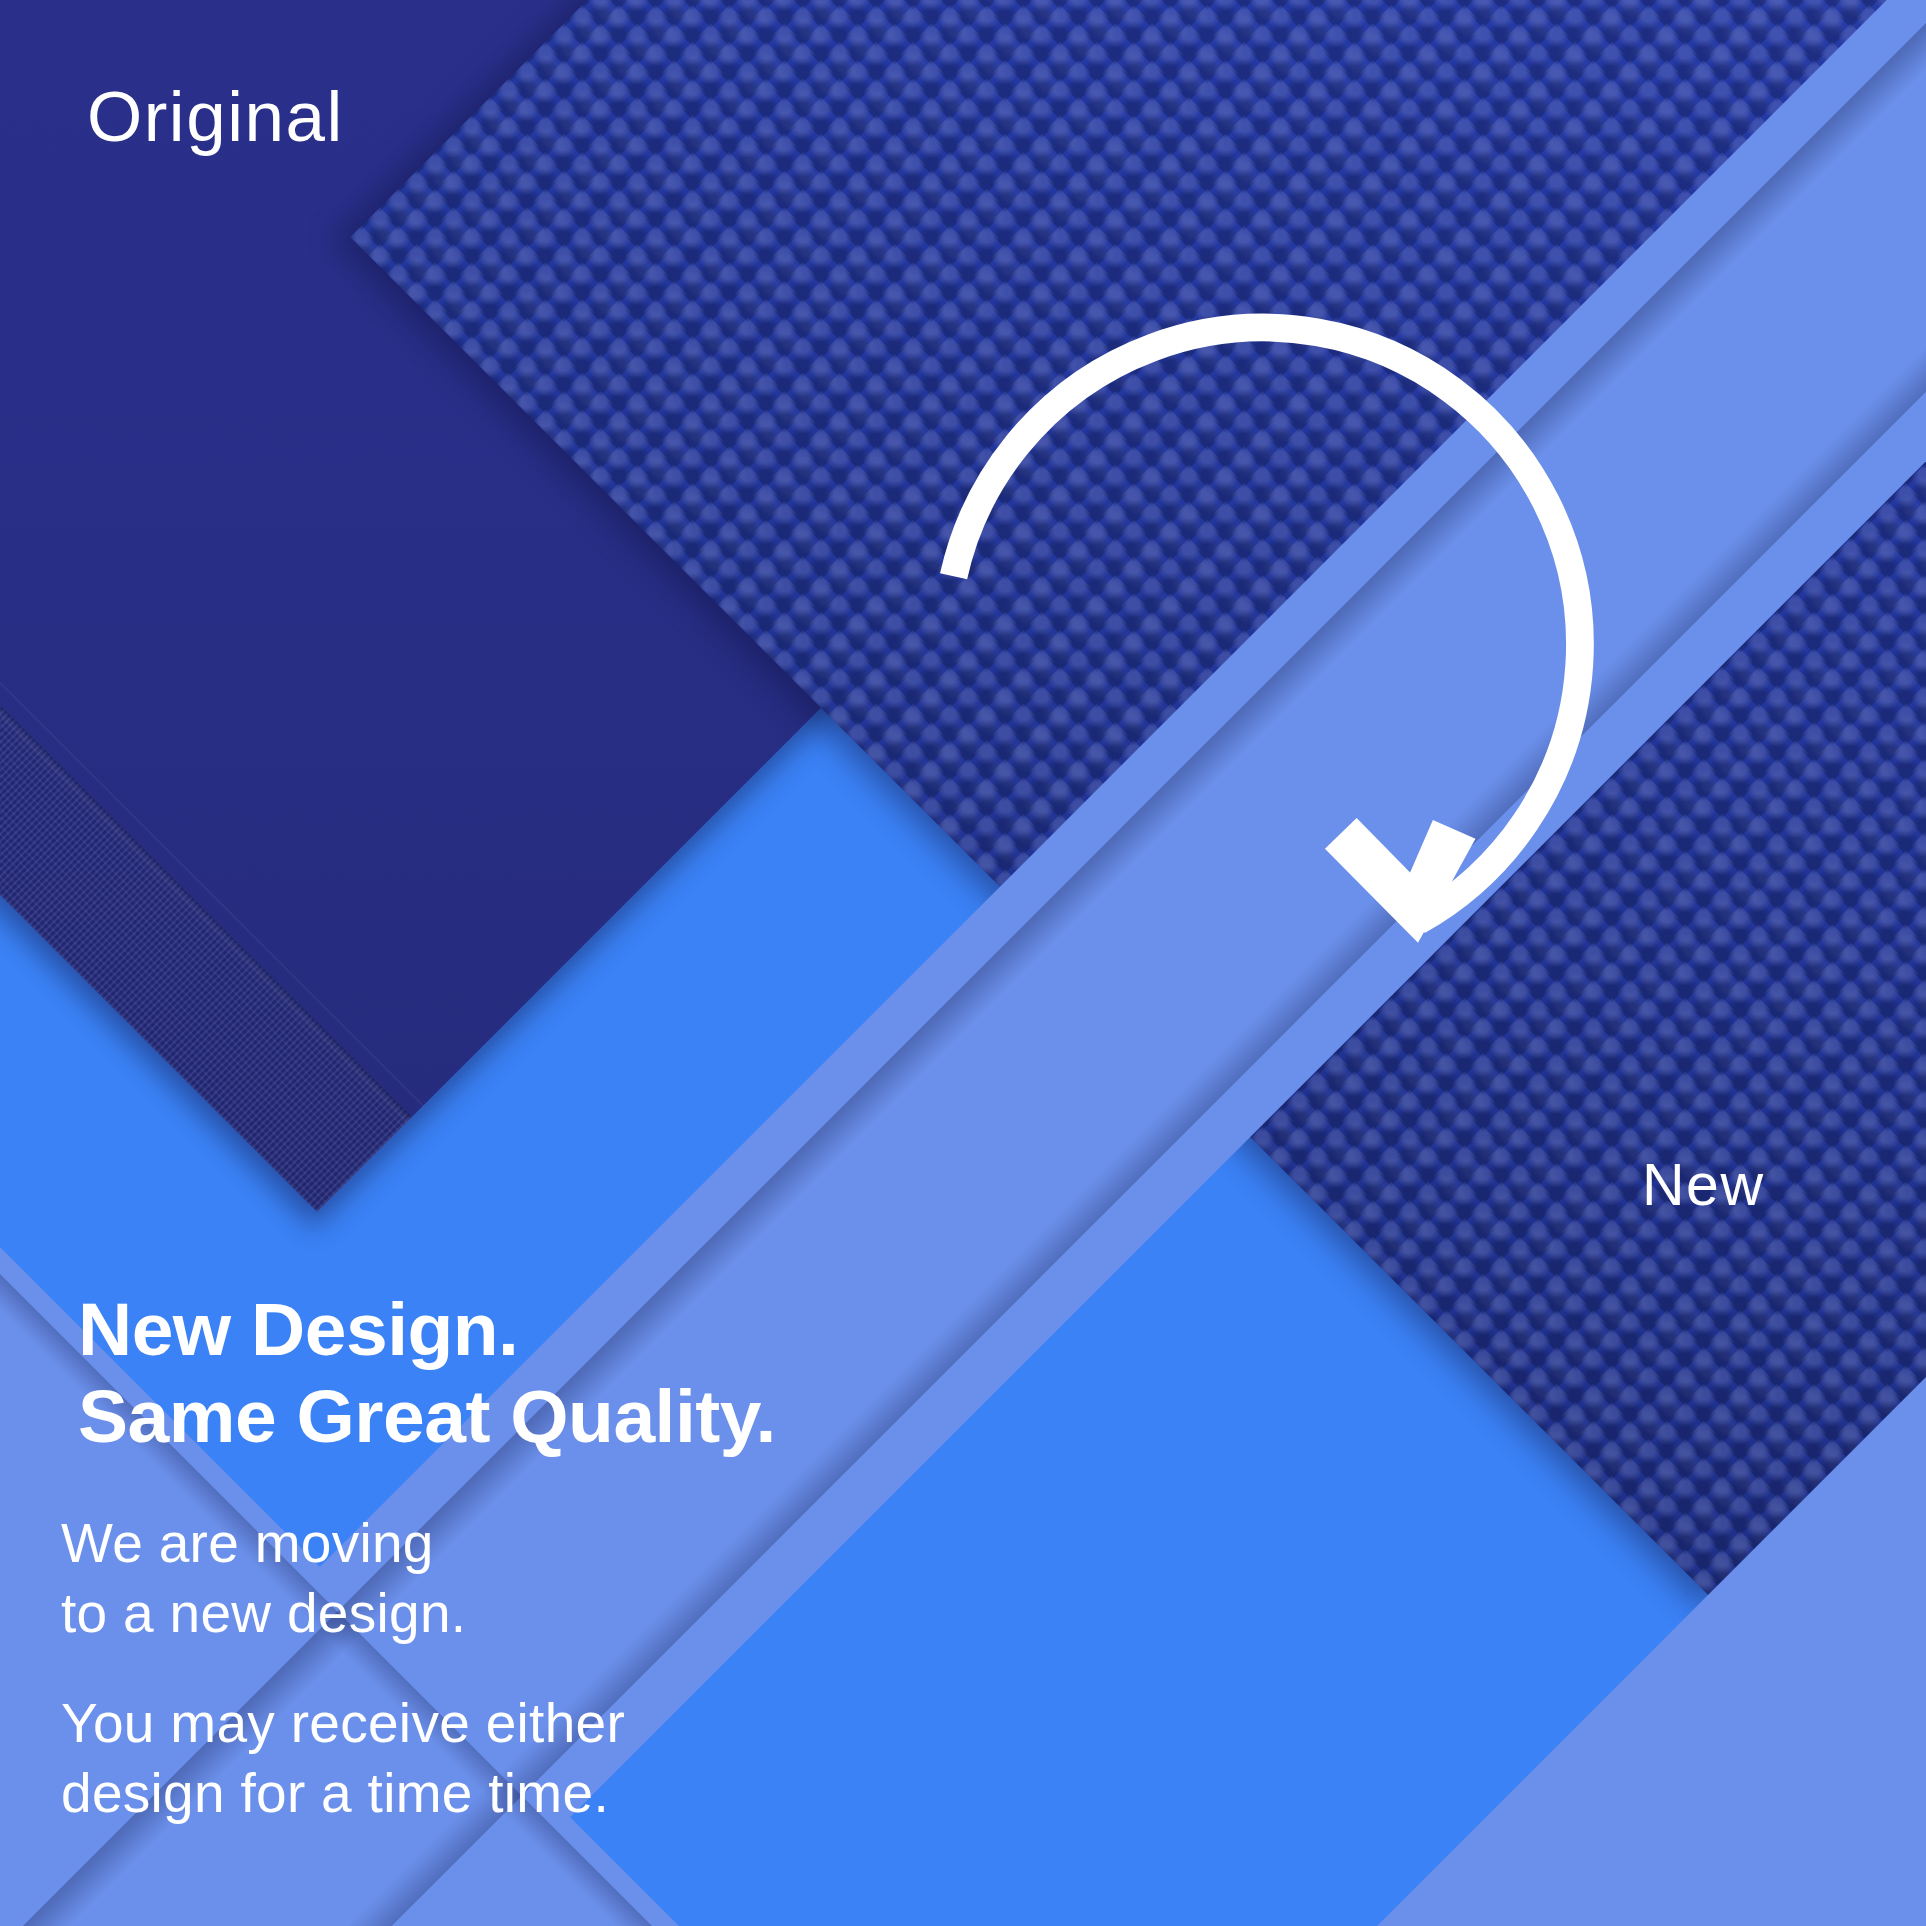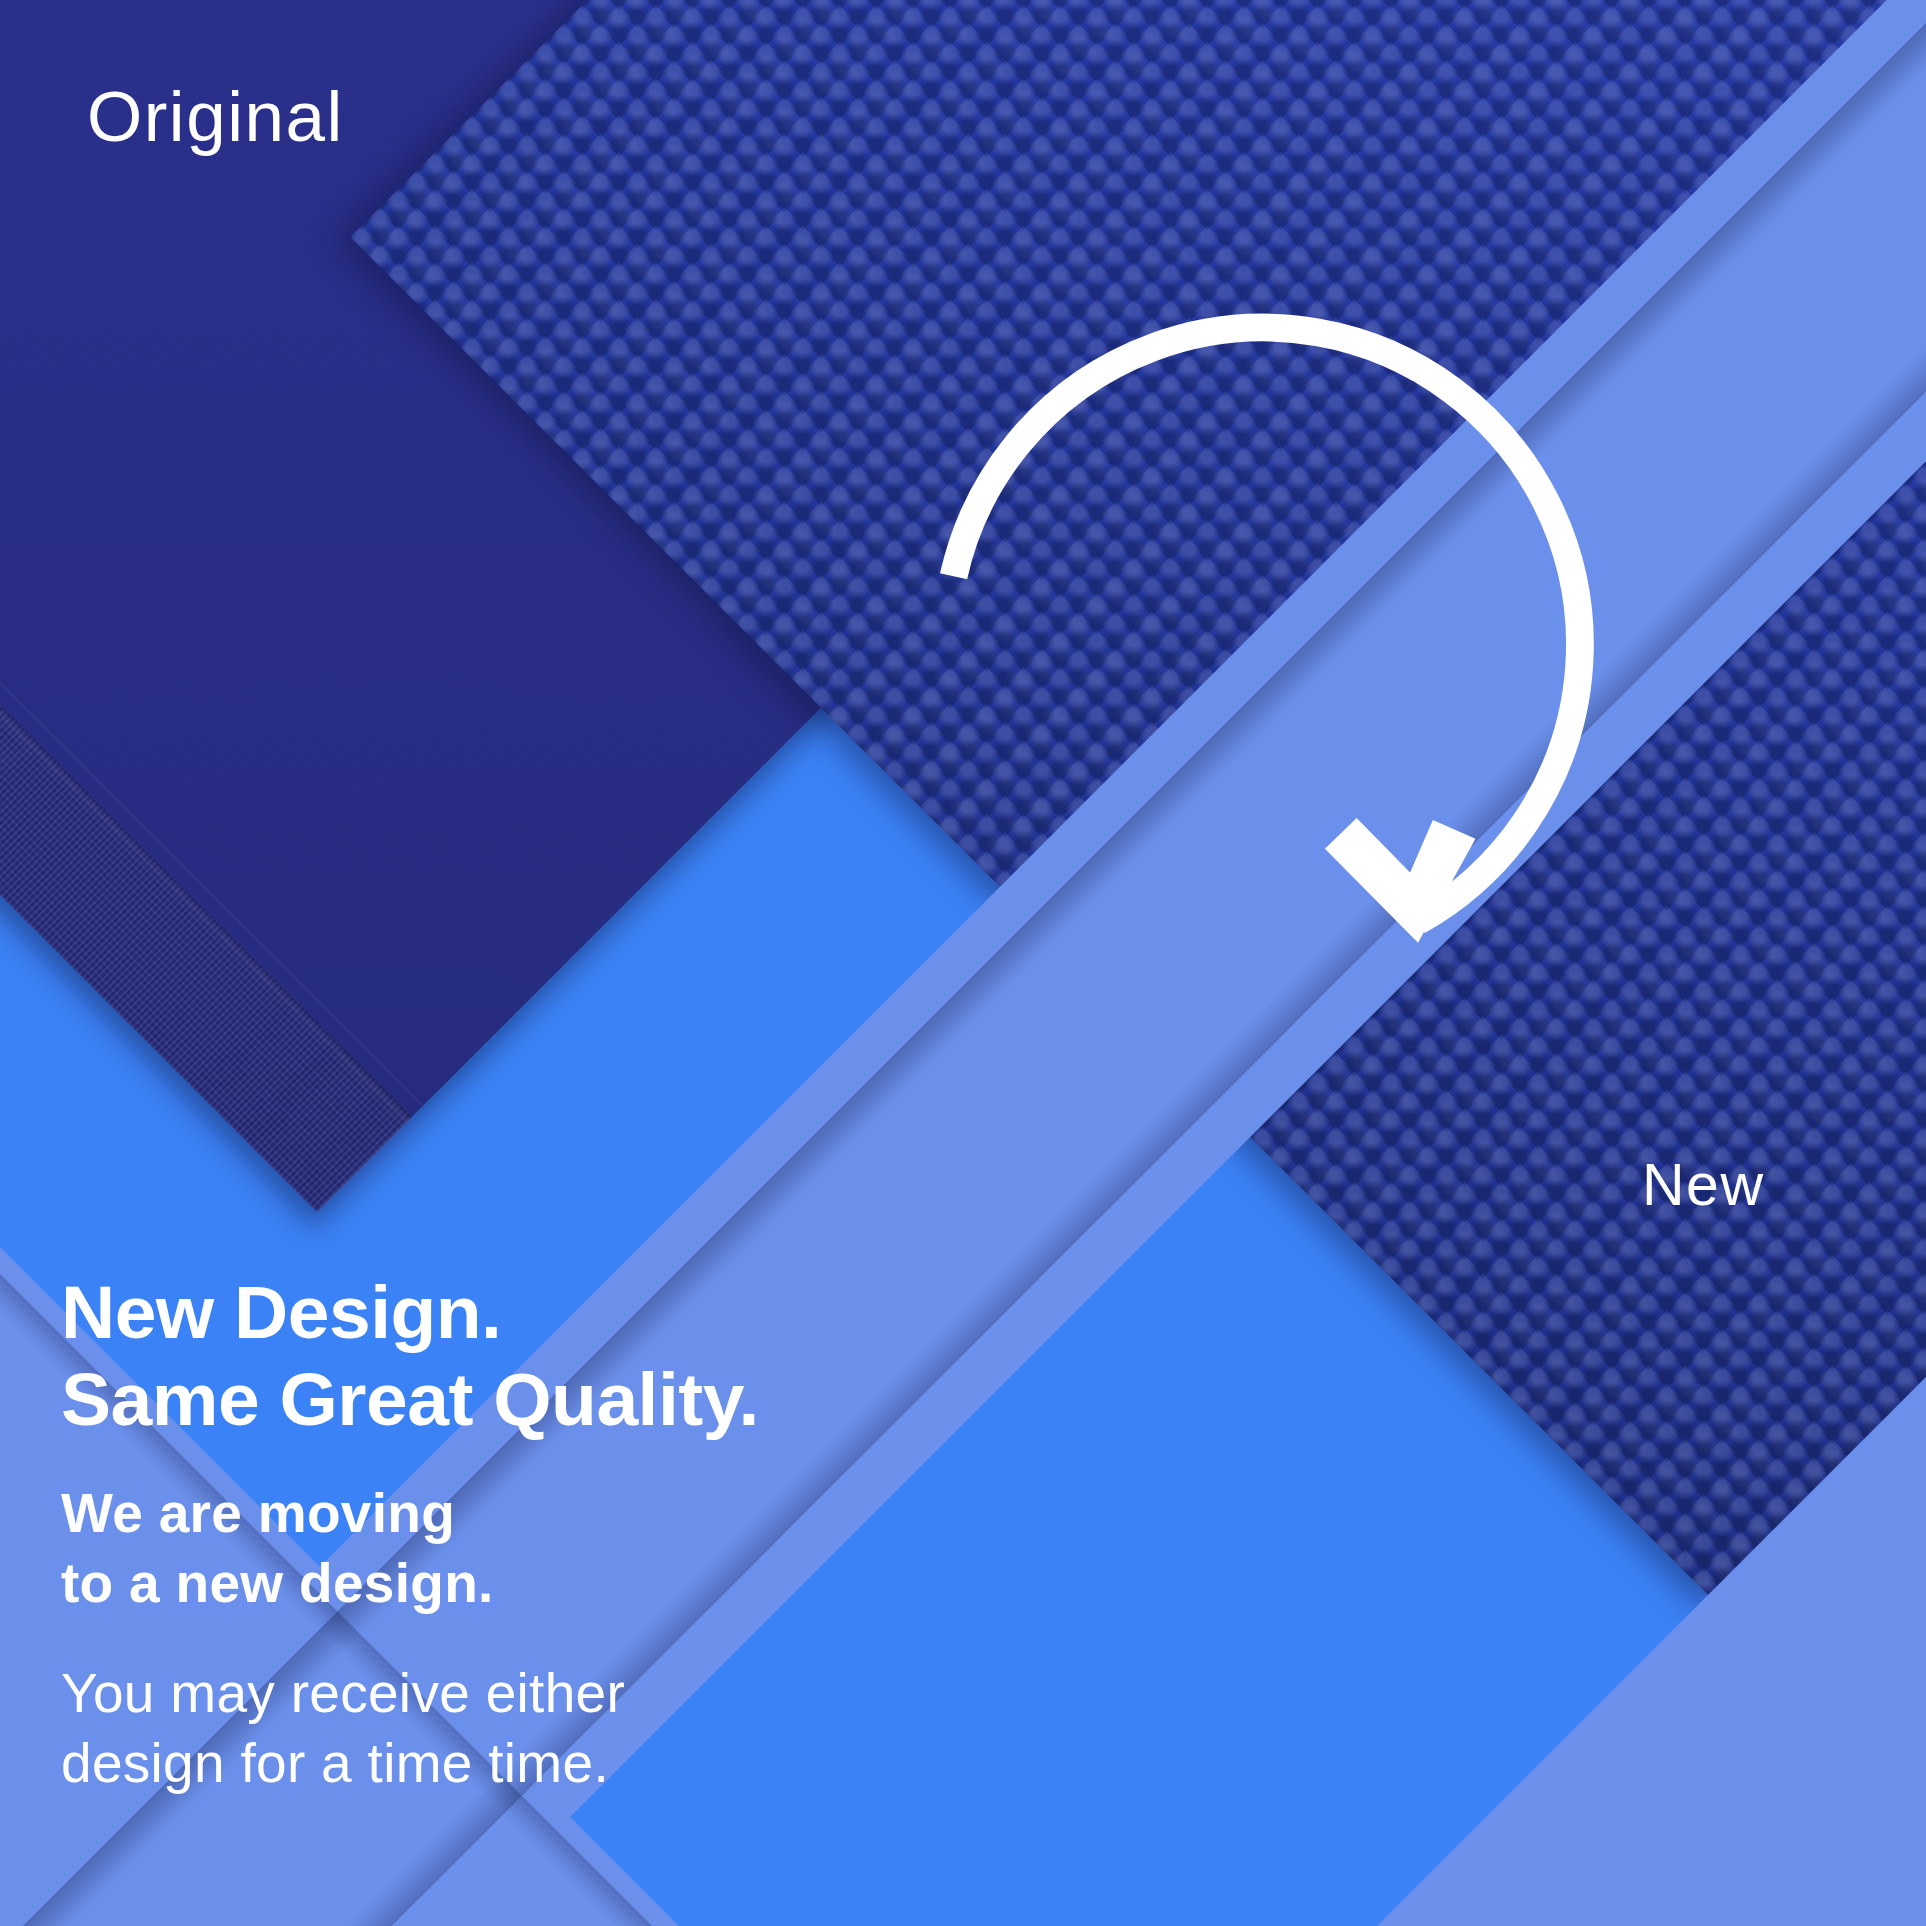--- a/index.html
+++ b/index.html
@@ -199,34 +199,34 @@
     left: 61px;
     top: 1269px;
     width: 1040px;
   }
   .headline {
     color: #ffffff;
     font-size: 75px;
     font-weight: 700;
     line-height: 1.16;
     letter-spacing: -0.5px;
-    margin: 0;
+    margin: 17px;
   }
   .headline .hl-line { display: block; white-space: nowrap; }
 
   .subcopy {
     color: #ffffff;
     font-size: 55px;
     font-weight: 300;
     line-height: 1.27;
     letter-spacing: 0.3px;
     margin: 0;
   }
   .subcopy .sc-line { display: block; white-space: nowrap; }
-  .subcopy-1 { margin-top: 36px; font-weight: bold; }
+  .subcopy-1 { margin-top: 49px; }
   .subcopy-2 { margin-top: 40px; }
 </style>
 </head>
 <body>
 
 <div id="stage">
 
   <div class="layer">
 
     <div class="napkin-original">

